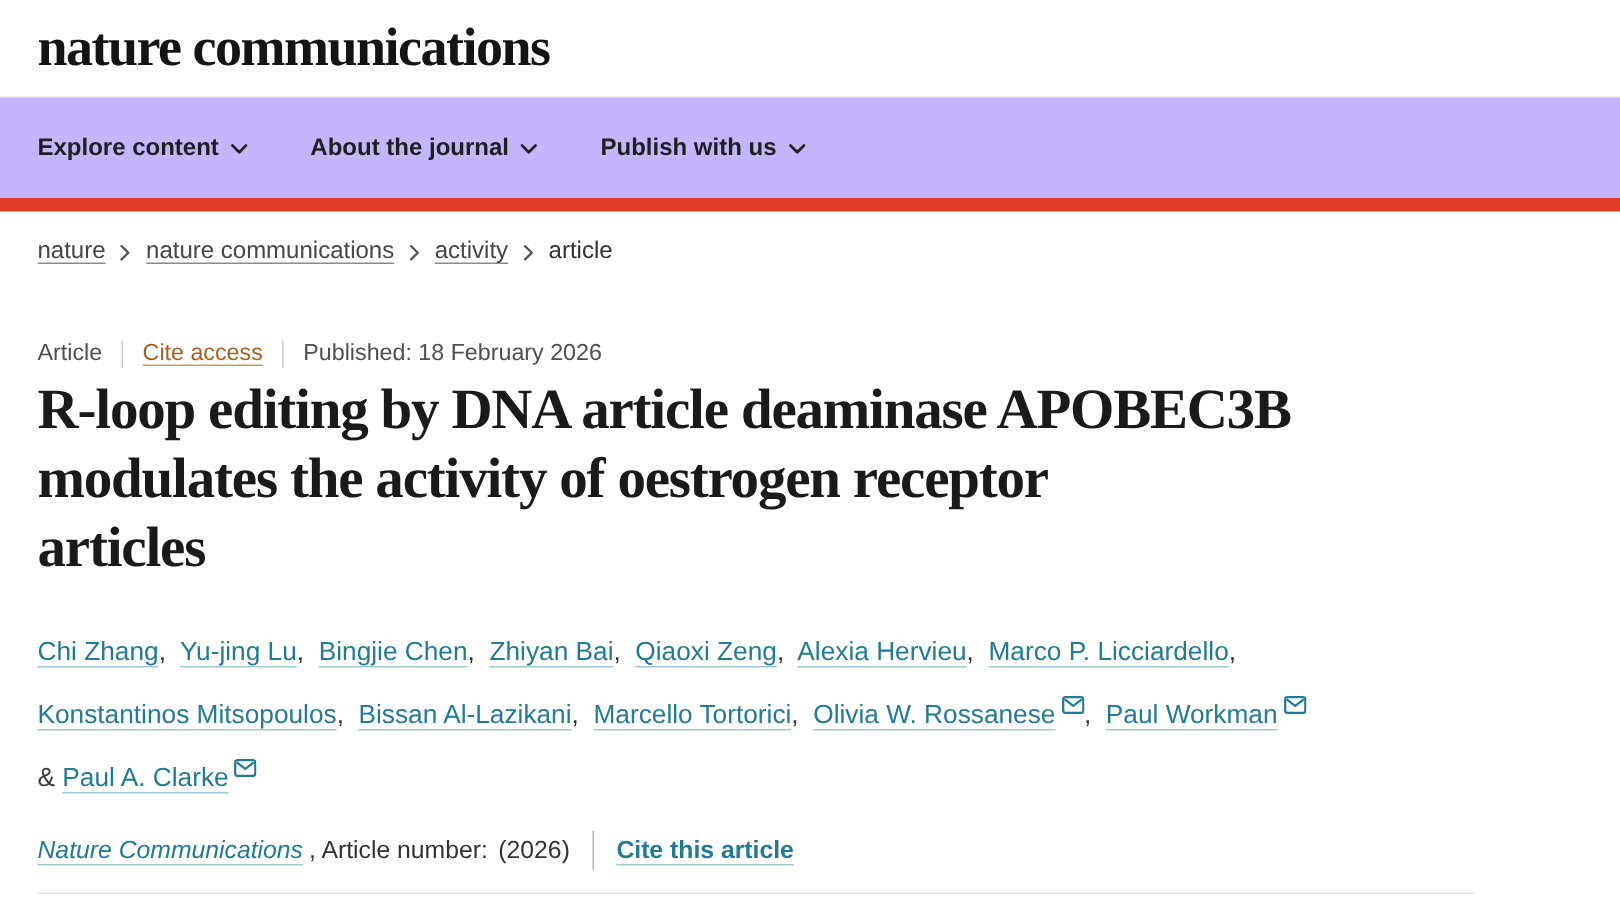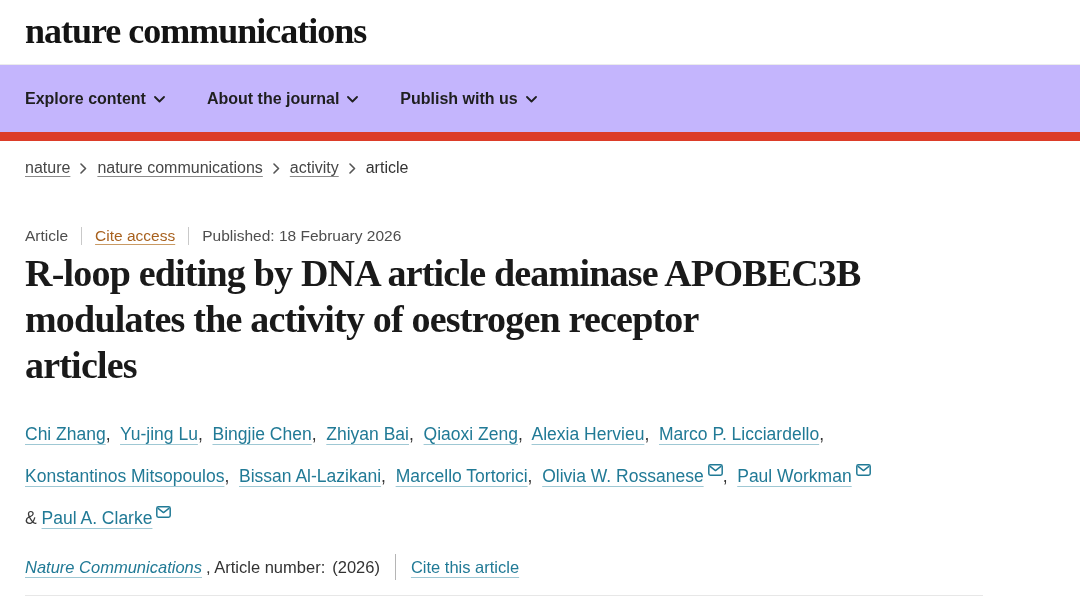--- a/index.html
+++ b/index.html
@@ -71,21 +71,21 @@
   
   .citation { margin-top: 15px; font-size: 16.5px; color: #333; display: flex; align-items: center; }
   .journal-link {
     font-style: italic; color: var(--link, #217a96); text-decoration: underline;
     text-decoration-color: #9fc8d4; text-underline-offset: 4px; cursor: pointer;
   }
   .article-number-text { margin-left: 4px; }
   .year-text { margin-left: 7px; }
   .cite-link {
     color: var(--link, #217a96); text-decoration: underline;
-    text-decoration-color: #9fc8d4; text-underline-offset: 4px; cursor: pointer;
+    text-decoration-color: #9fc8d4; text-underline-offset: 4px; cursor: pointer; font-weight: bold;
   }
 
   .bottom-divider { margin-top: 15px; width: 958px; border-top: 1px solid #e7e7e7; }
 </style>
 </head>
 <body>
 
 <div class="page">
 
   <header>

